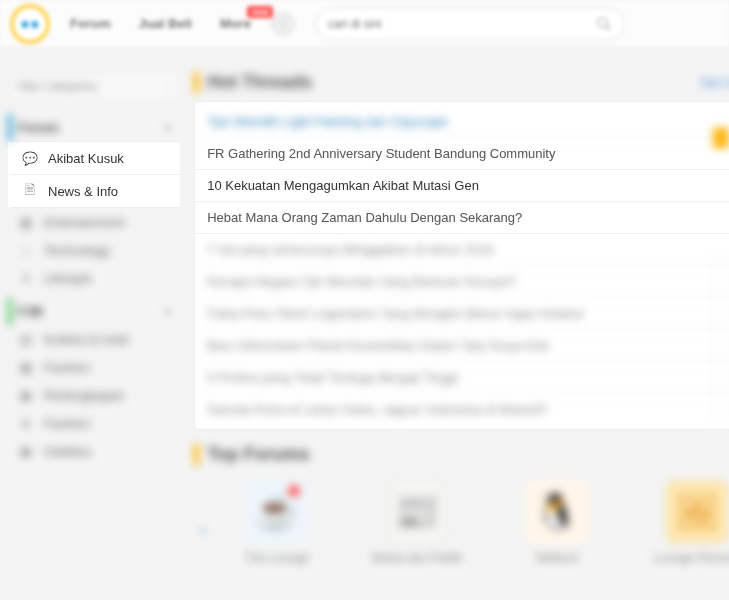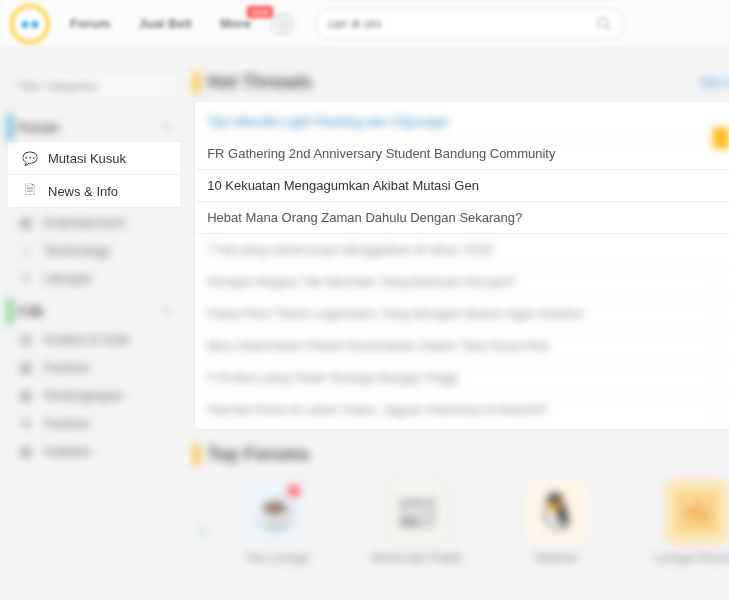--- a/index.html
+++ b/index.html
@@ -203,21 +203,21 @@
       <input placeholder="Filter Categories" style="">
       <span class="mini-icon">⌕</span>
     </div>
 
     <div class="side-cat bold accent-blue blur-heavy">
       <span>Forum</span>
       <span class="arrow">▾</span>
     </div>
     <div class="side-cat kk">
       <span class="ico">💬</span>
-      <span>Mutasi Kusuk</span>
+      <span>Akibat Kusuk</span>
     </div>
     <div class="side-cat kk" style="border-top:none">
       <span class="ico">🗎</span>
       <span>News &amp; Info</span>
     </div>
     <div class="side-cat selectable blur-heavy">
       <span class="ico">▦</span>
       <span>Entertainment</span>
     </div>
     <div class="side-cat selectable blur-heavy">

